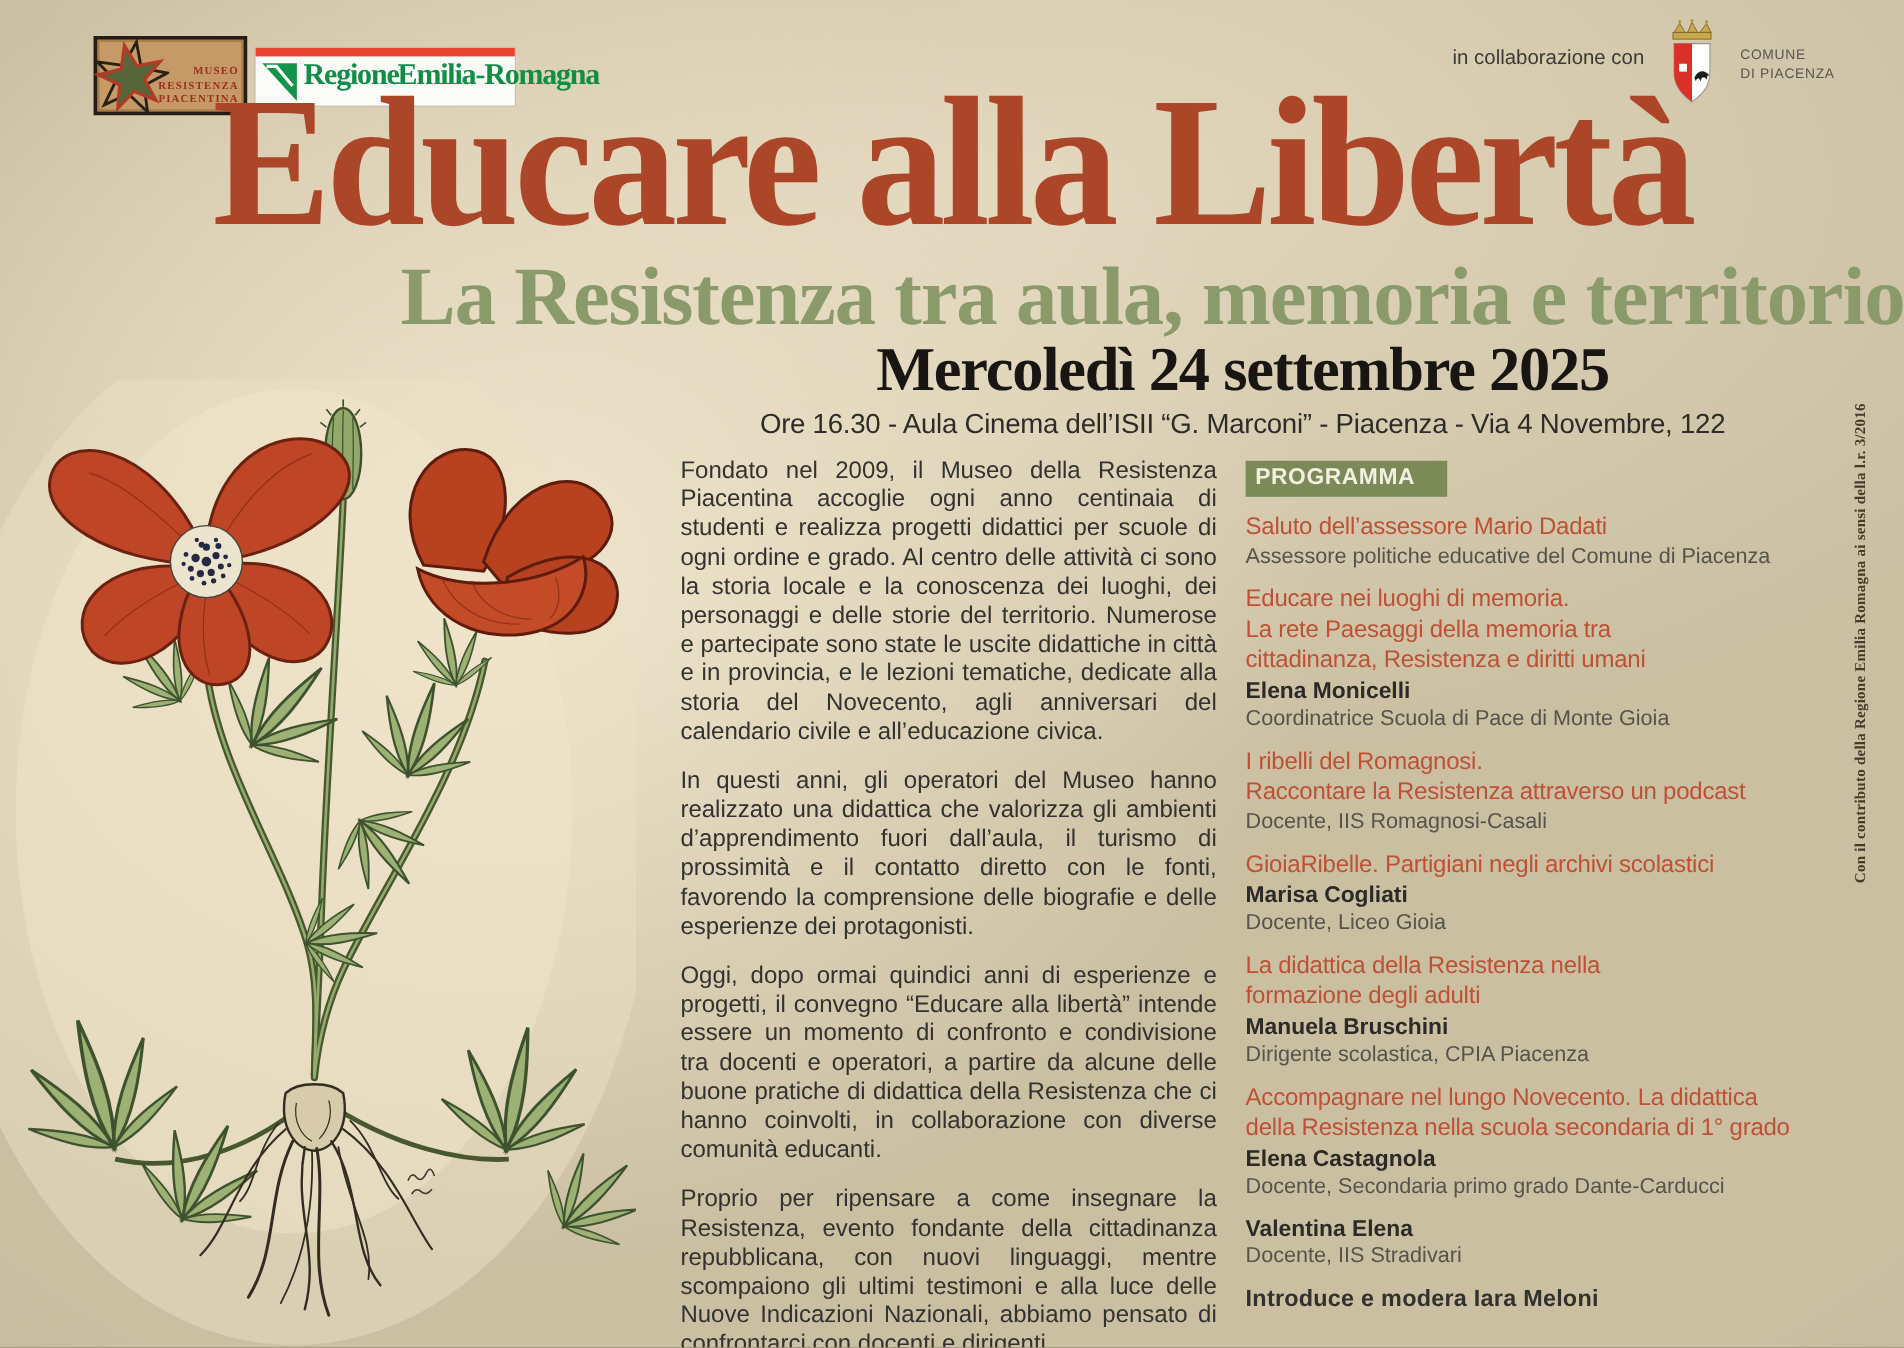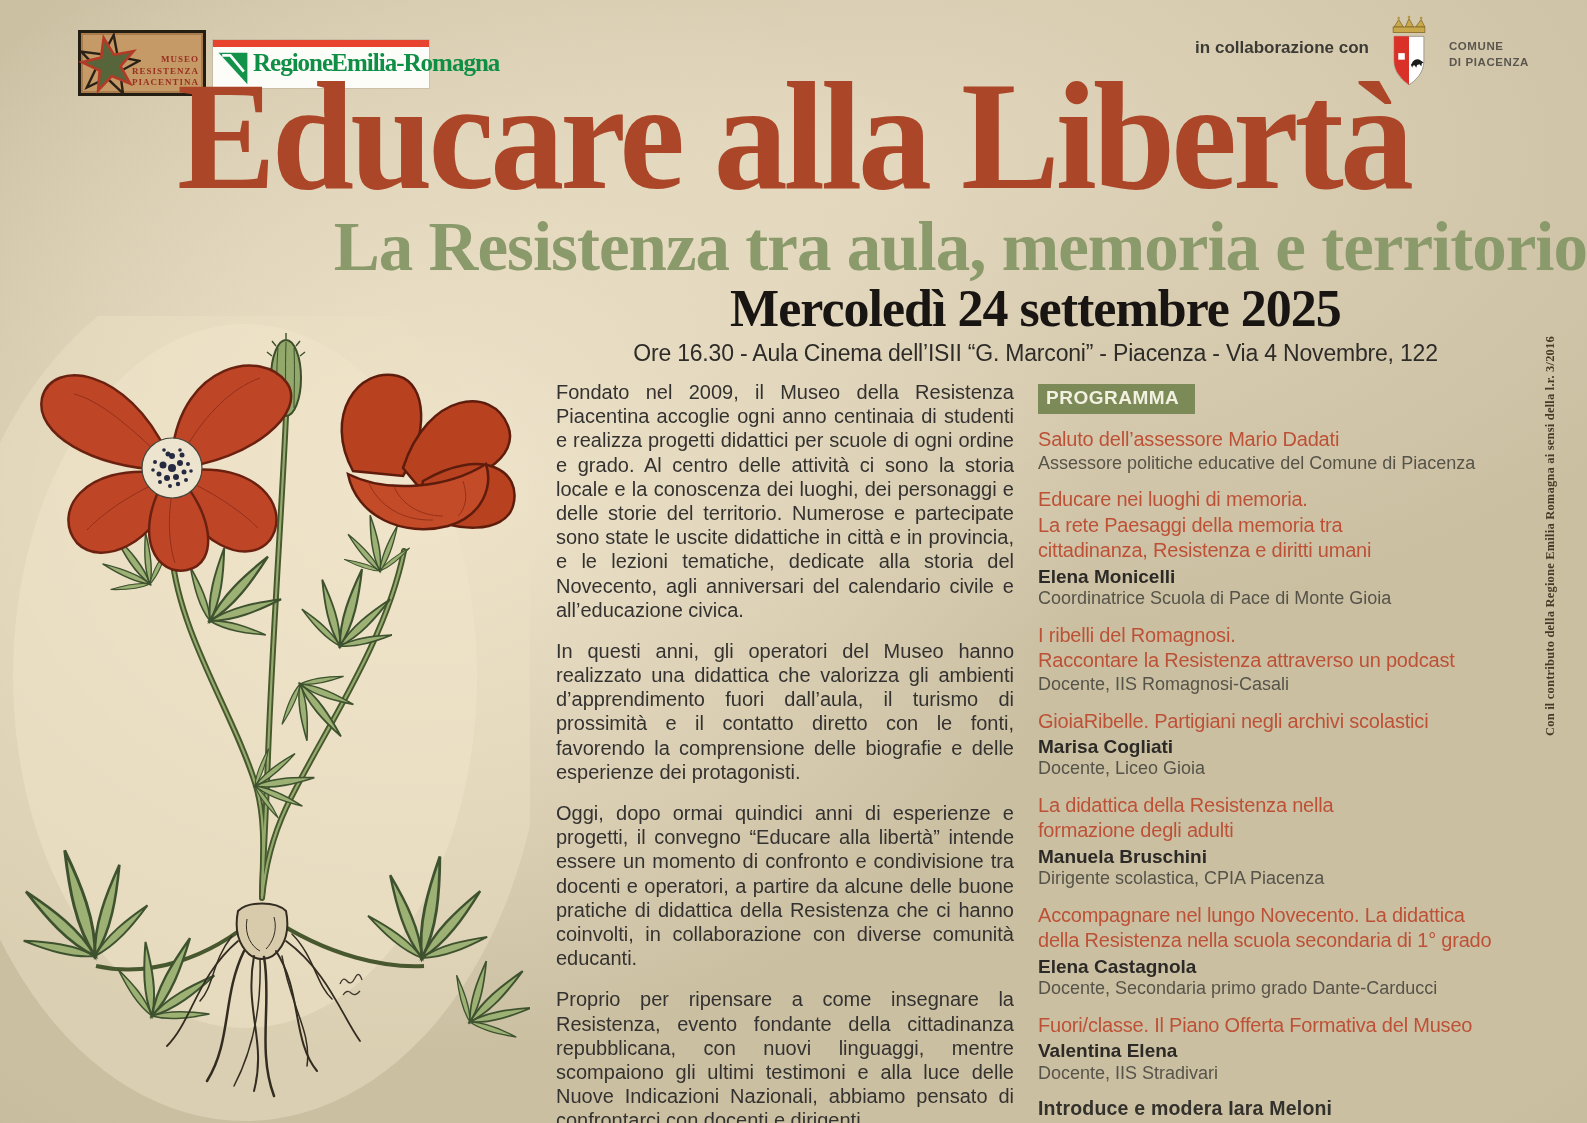--- a/index.html
+++ b/index.html
@@ -32,21 +32,21 @@
     background:#fcfcf9;box-shadow:0 0 0 1px rgba(0,0,0,0.08);
   }
   .regione-stripe{position:absolute;left:0;top:0;right:0;height:7px;background:#e8432e;}
   .regione-mark{position:absolute;left:3px;top:10px;}
   .regione-label{
     position:absolute;left:40px;top:9px;
     font-family:"Liberation Serif",serif;font-weight:bold;font-size:25px;
     letter-spacing:-1px;word-spacing:-6px;color:#0f8f45;white-space:nowrap;
   }
   .collab-row{
-    position:absolute;right:58px;top:14px;display:flex;align-items:center;gap:12px;font-weight:bold;
+    position:absolute;right:58px;top:14px;display:flex;align-items:center;gap:12px;
   }
   .collab-text{font-size:17px;color:#3c3a35;padding-bottom:14px;}
   .comune-name{
     font-size:11.5px;line-height:1.35;letter-spacing:0.6px;color:#5a564e;
   }
   
   .title{
     position:absolute;left:0;right:0;top:62px;margin:0;text-align:center;
     font-family:"Liberation Serif",serif;font-weight:bold;
     font-size:148px;line-height:1;letter-spacing:-4px;color:#ac4629;
@@ -63,27 +63,27 @@
     font-size:52px;line-height:1.05;color:#181512;letter-spacing:-1px;
   }
   .venue-line{font-size:23px;color:#2e2c28;margin-top:3px;letter-spacing:-0.2px;}
   
   .flower-art{position:absolute;left:0;top:316px;}
   
   .body-col{
     position:absolute;left:556px;top:380px;width:458px;
     font-size:20px;line-height:1.21;color:#343230;text-align:justify;
   }
-  .body-col p{margin:0 0 17px 0;}
+  .body-col p{margin:0 0 17px 11px;}
   
   .program-col{position:absolute;left:1038px;top:384px;width:500px;}
   .badge{
     display:inline-block;background:#7b8a57;color:#f3f0e1;
     font-size:19px;font-weight:bold;letter-spacing:0.5px;
-    padding:3px 16px 5px 8px;margin-bottom:13px;
+    padding:3px 27px 5px 8px;margin-bottom:13px;
   }
   .pt{
     color:#bd5136;font-size:20px;line-height:1.28;
     white-space:pre-line;letter-spacing:-0.2px;
   }
   .ps{font-weight:bold;font-size:19px;line-height:1.22;color:#2c2a26;margin-top:1px;}
   .pr{font-size:18px;line-height:1.2;color:#565349;margin-bottom:13px;}
   .prog-item:last-of-type .pr{margin-bottom:10px;}
   .prog-footer{font-weight:bold;font-size:19.5px;color:#33312c;margin-top:8px;letter-spacing:0.2px;}
   
@@ -312,21 +312,20 @@
     </div>
 
     <div class="prog-item">
       <div class="pt">Accompagnare nel lungo Novecento. La didattica
 della Resistenza nella scuola secondaria di 1° grado</div>
       <div class="ps">Elena Castagnola</div>
       <div class="pr">Docente, Secondaria primo grado Dante-Carducci</div>
     </div>
 
     <div class="prog-item">
-      <div class="pt">Fuori/classe. Il Piano Offerta Formativa del Museo</div>
       <div class="ps">Valentina Elena</div>
       <div class="pr">Docente, IIS Stradivari</div>
     </div>
 
     <div class="prog-footer">Introduce e modera Iara Meloni</div>
   </div>
 
   <div class="side-note">Con il contributo della Regione Emilia Romagna ai sensi della l.r. 3/2016</div>
 
 </div>

